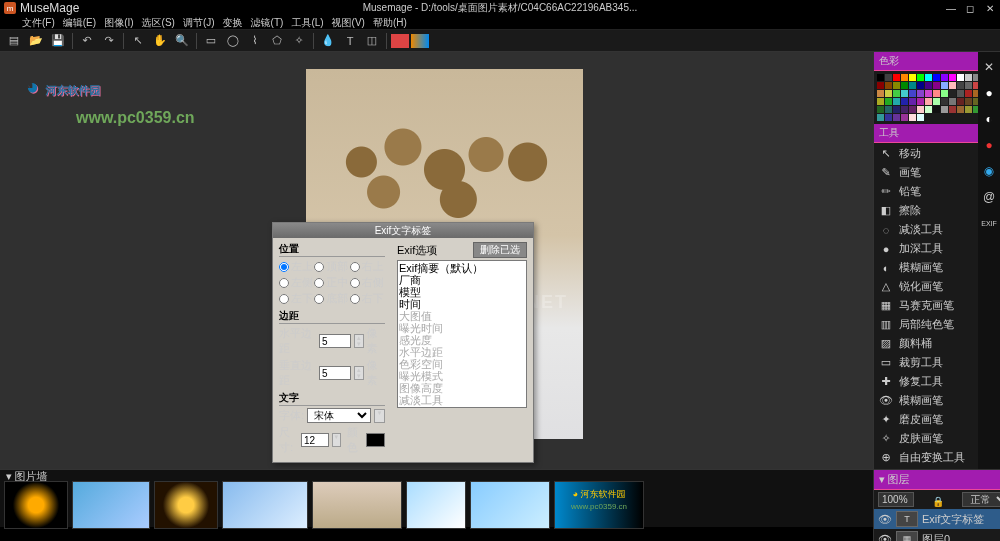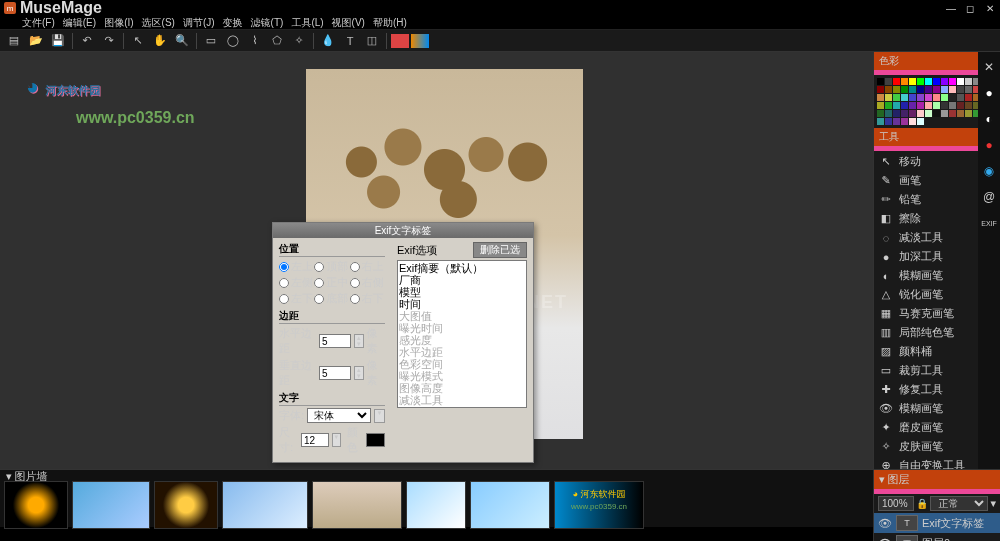--- a/index.html
+++ b/index.html
@@ -1,19 +1,19 @@
 <!DOCTYPE html>
 <html><head>
 <meta charset="utf-8">
 <style>
 *{margin:0;padding:0;box-sizing:border-box;font-family:"Microsoft YaHei",SimSun,sans-serif;font-size:11px;color:#ccc;user-select:none}
 body{width:1000px;height:541px;background:#000;overflow:hidden;position:relative}
 .titlebar{height:16px;background:#000;display:flex;align-items:center;padding:0 4px;position:relative}
 .appicon{width:12px;height:12px;background:#c52;border-radius:2px;margin-right:4px;display:inline-flex;align-items:center;justify-content:center;font-size:8px;color:#fff}
-.apptitle{font-size:16px;font-weight:bold;color:#ddd}
+.apptitle{font-size:12px;font-weight:normal;color:#ddd}
 .wintitle{position:absolute;left:50%;transform:translateX(-50%);font-size:10px;color:#ccc}
 .winbtns{position:absolute;right:4px;display:flex;gap:10px}
 .winbtn{width:10px;height:10px;color:#ccc;font-size:10px;cursor:pointer}
 .menubar{height:14px;background:#000;display:flex;padding-left:22px;gap:8px;border-bottom:1px solid #222}
 .menuitem{font-size:10px;color:#ccc;cursor:pointer}
 .toolbar{height:22px;background:#1a1a1a;display:flex;align-items:center;padding:0 4px;gap:2px;border-bottom:1px solid #333}
 .tbtn{width:20px;height:18px;display:flex;align-items:center;justify-content:center;cursor:pointer;color:#bbb}
 .tsep{width:1px;height:16px;background:#444;margin:0 2px}
 .tswatch{width:18px;height:14px}
 .workspace{position:relative;height:417px;display:flex}
@@ -38,45 +38,46 @@
 .fontsel{flex:1;height:15px;border:1px solid #7a7a7a;background:#fff;font-size:10px;color:#000;padding:0 2px}
 .colorsw{width:24px;height:14px;background:#000;border:1px solid #7a7a7a}
 .dbtn{height:16px;background:linear-gradient(#eee,#ccc);border:1px solid #888;font-size:10px;color:#000;padding:0 6px;cursor:pointer}
 .exifbox{height:148px;border:1px solid #7a7a7a;background:#fff;overflow:hidden;font-size:10px;padding:1px}
 .exifitem{color:#000;line-height:12px}
 .exifdis{color:#aaa}
 .rightpanel{width:127px;background:#1a1a1a;border-left:1px solid #333;display:flex}
 .rp-main{flex:1;overflow:hidden}
 .rp-sidebar{width:22px;background:#111;display:flex;flex-direction:column;gap:8px;padding-top:6px;align-items:center}
 .rp-sideicon{width:18px;height:18px;border-radius:3px;display:flex;align-items:center;justify-content:center;font-size:11px;cursor:pointer;color:#ccc}
-.rp-h{font-size:10px;padding:2px 5px;background:#c2410c;border-bottom:5px solid #ec4899}
+.rp-h{font-size:10px;padding:2px 5px;background:#a21caf;border-bottom:1px solid #ec4899}
 .palette{padding:3px;display:grid;grid-template-columns:repeat(13,7px);grid-auto-rows:7px;gap:1px}
 .palc{width:7px;height:7px}
 .toollist{padding:1px 0}
 .toolitem{display:flex;align-items:center;gap:6px;padding:2px 5px;cursor:pointer;font-size:10px}
 .toolicon{width:14px;text-align:center;color:#ccc}
 .photowall{height:58px;background:#111;border-top:1px solid #333;display:flex}
 .pw-wrap{position:relative;flex:1;display:flex;padding:3px 4px;gap:4px;align-items:center}
 .thumb{height:48px;border:1px solid #333;background:#222;position:relative}
 .thumb.sel{border:2px solid #2e7cc0}
 .thumb-cap{position:absolute;bottom:0;left:0;right:0;font-size:8px;background:rgba(0,0,0,.6);text-align:center;color:#ddd}
 .layerpanel{width:127px;background:#1a1a1a;border-left:1px solid #333;border-top:1px solid #333}
-.lp-row{display:flex;align-items:center;gap:2px;padding:2px 4px}
+.lp-row{display:flex;align-items:flex-end;gap:18px;padding:2px 4px}
 .lp-sel{height:15px;background:#333;border:1px solid #555;font-size:10px;color:#ccc;padding:0 3px}
 .layer{display:flex;align-items:center;gap:4px;padding:2px 4px;font-size:10px}
 .layer.sel{background:#2e5c8a}
 .layer-th{width:22px;height:16px;background:#444;border:1px solid #666}
 .wm-center{position:absolute;left:380px;top:240px;font-size:18px;color:rgba(255,255,255,.25);font-weight:bold;letter-spacing:2px}
 </style>
 </head>
 <body>
 
 <div class="titlebar">
   <span class="appicon">m</span>
   <span class="apptitle">MuseMage</span>
+  <span class="wintitle">Musemage - D:/tools/桌面图片素材/C04C66AC22196AB345...</span>
   <div class="winbtns">
     <span class="winbtn">—</span>
     <span class="winbtn">◻</span>
     <span class="winbtn">✕</span>
   </div>
 </div>
 
 <div class="menubar" id="menubar">
     <span class="menuitem">文件(F)</span>
     <span class="menuitem">编辑(E)</span>

